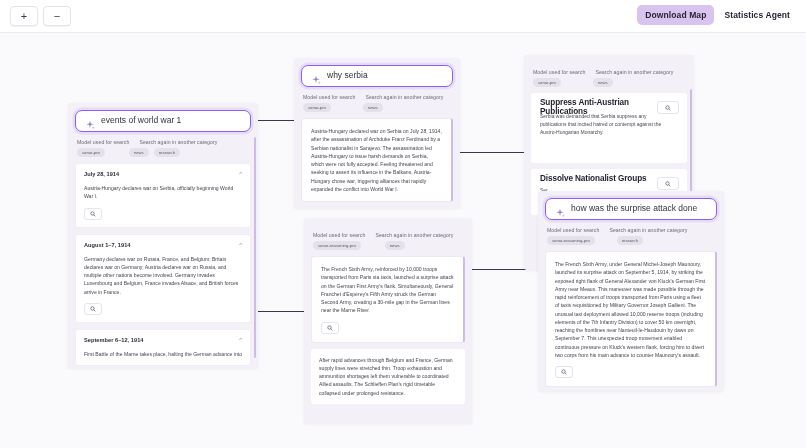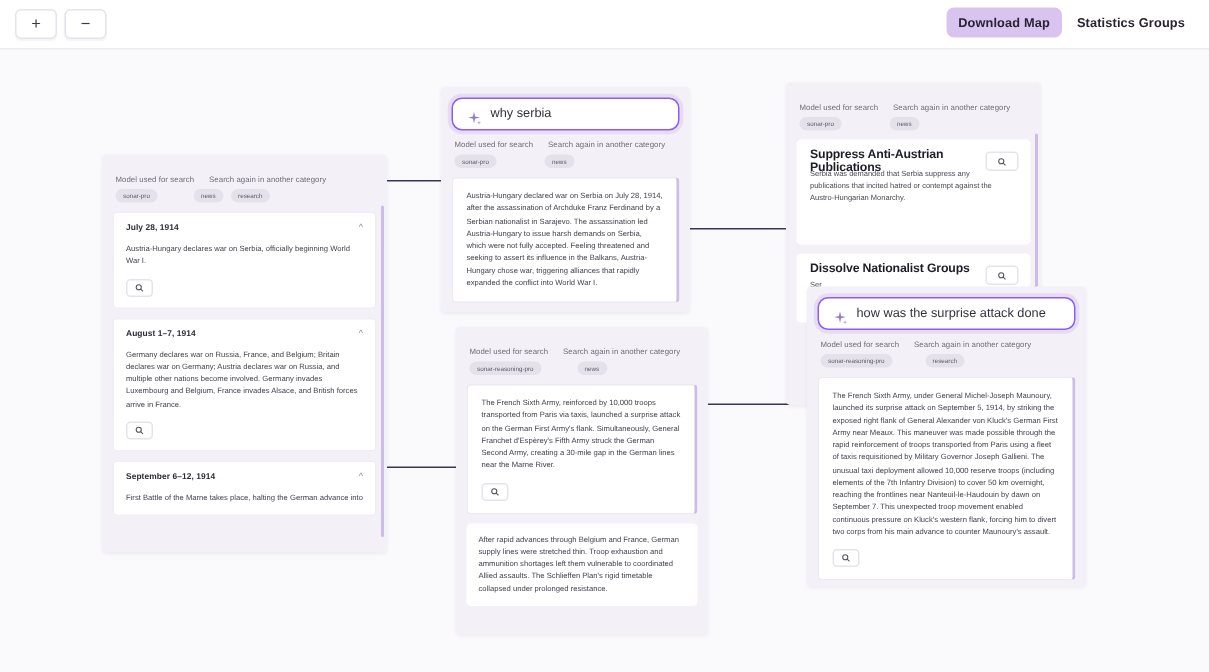--- a/index.html
+++ b/index.html
@@ -111,32 +111,41 @@
 
 <div id="app">
 
   <div class="topbar">
     <div class="zoom-group">
       <div class="zoom-btn">+</div>
       <div class="zoom-btn">−</div>
     </div>
     <div class="topbar-right">
       <div class="pill-btn active">Download Map</div>
-      <div class="pill-btn">Statistics Groups</div>
+      <div class="pill-btn">Statistics Agent</div>
     </div>
   </div>
 
   <div class="canvas">
 
     <div class="conn" style="left:258px; top:87px; width:36px;"></div>
     <div class="conn" style="left:460px; top:119px; width:64px;"></div>
     <div class="conn" style="left:258px; top:278px; width:46px;"></div>
     <div class="conn" style="left:472px; top:236px; width:66px;"></div>
 
     <div class="node" style="left:68px; top:70px; width:190px; height:265px; overflow:hidden;">
+      <div class="search-box">
+        <span class="spark">
+          <svg viewBox="0 0 12 12">
+              <path d="M6 0.6 L6.9 4.3 L10.6 5.2 L6.9 6.1 L6 9.8 L5.1 6.1 L1.4 5.2 L5.1 4.3 Z" fill="#9a7fc4"></path>
+              <path d="M10 7.6 L10.4 9 L11.8 9.4 L10.4 9.8 L10 11.2 L9.6 9.8 L8.2 9.4 L9.6 9 Z" fill="#b8a3d8"></path>
+            </svg>
+        </span>
+        <span class="search-text">events of world war 1</span>
+      </div>
 
       <div class="meta-row">
         <span class="meta-label">Model used for search</span>
         <span class="meta-label">Search again in another category</span>
       </div>
       <div class="chip-row">
         <div class="chips-a">
           <span class="chip">sonar-pro</span>
         </div>
         <div class="chips-b" style="margin-left:14px;">

